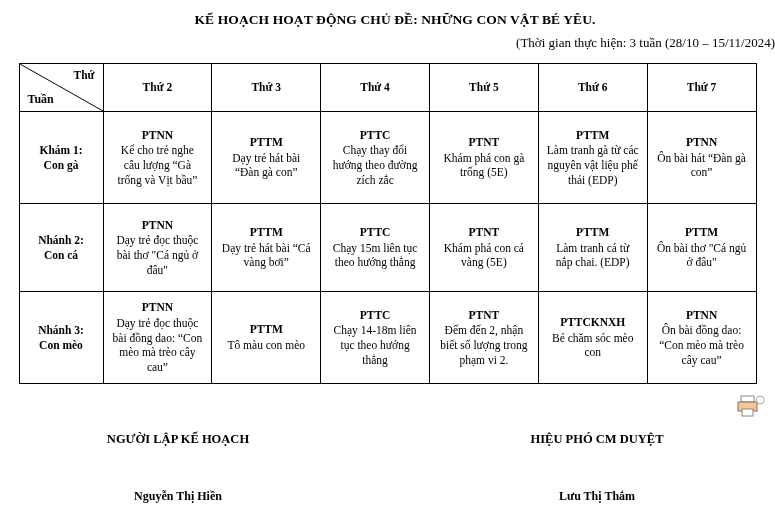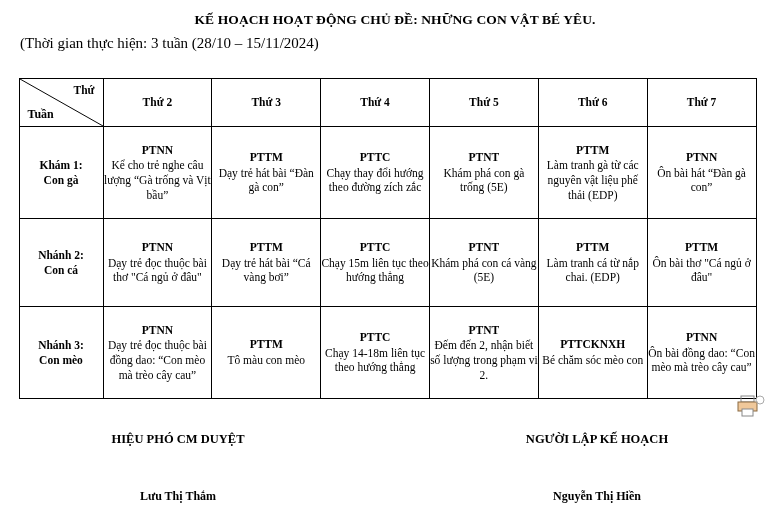--- a/index.html
+++ b/index.html
@@ -23,38 +23,38 @@
   }
   .doc-title {
     text-align: center;
     font-weight: bold;
     font-size: 13.5px;
     letter-spacing: 0.1px;
     margin-top: 12px;
     padding-left: 15px;
   }
   .doc-subtitle {
-    text-align: left;
-    font-size: 15px;
+    text-align: right;
+    font-size: 13px;
     margin-top: 7px;
     padding-left: 20px;
   }
   table.plan {
     border-collapse: collapse;
     table-layout: fixed;
-    margin: 26px auto 0 auto;
+    margin: 12px auto 0 auto;
     width: 738px;
   }
   table.plan td, table.plan th {
     border: 1px solid #000000;
     vertical-align: middle;
     text-align: center;
     font-size: 11.5px;
     line-height: 1.28;
-    padding: 3px 0;
+    padding: 3px 8px;
     box-sizing: border-box;
   }
   .corner-cell {
     width: 84px;
     height: 48px;
     position: relative;
     padding: 0 !important;
   }
   .corner-inner {
     position: relative;
@@ -259,22 +259,22 @@
 
   <svg class="stamp-icon" viewBox="0 0 28 24">
     <rect x="4" y="2" width="13" height="6" fill="none" stroke="#888888" stroke-width="1"></rect>
     <rect x="1" y="8" width="19" height="9" fill="#f0c89a" stroke="#8a6a42" stroke-width="1"></rect>
     <rect x="5" y="15" width="11" height="7" fill="#ffffff" stroke="#888888" stroke-width="1"></rect>
     <circle cx="23" cy="6" r="4" fill="none" stroke="#aaaaaa" stroke-width="1"></circle>
   </svg>
 
   <div class="signatures">
     <div class="sig-col">
+      <div class="sig-role">NGƯỜI LẬP KẾ HOẠCH</div>
+      <div class="sig-name">Nguyễn Thị Hiền</div>
+    </div>
+    <div class="sig-col">
       <div class="sig-role">HIỆU PHÓ CM DUYỆT</div>
       <div class="sig-name">Lưu Thị Thắm</div>
     </div>
-    <div class="sig-col">
-      <div class="sig-role">NGƯỜI LẬP KẾ HOẠCH</div>
-      <div class="sig-name">Nguyễn Thị Hiền</div>
-    </div>
   </div>
 
 </div>
 
 </body></html>

